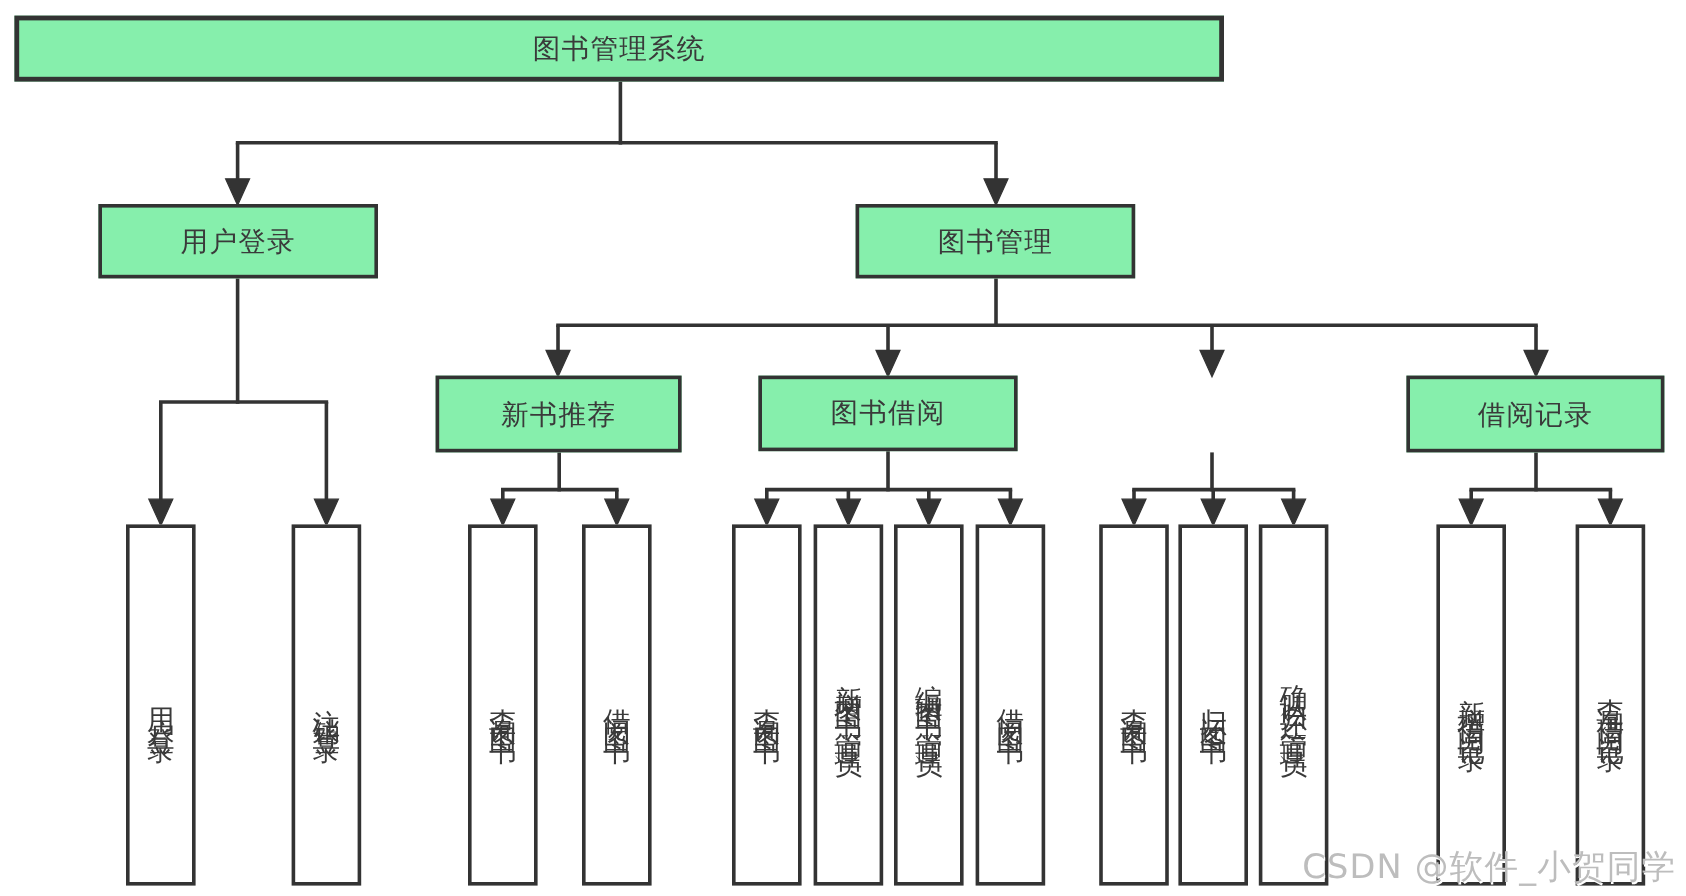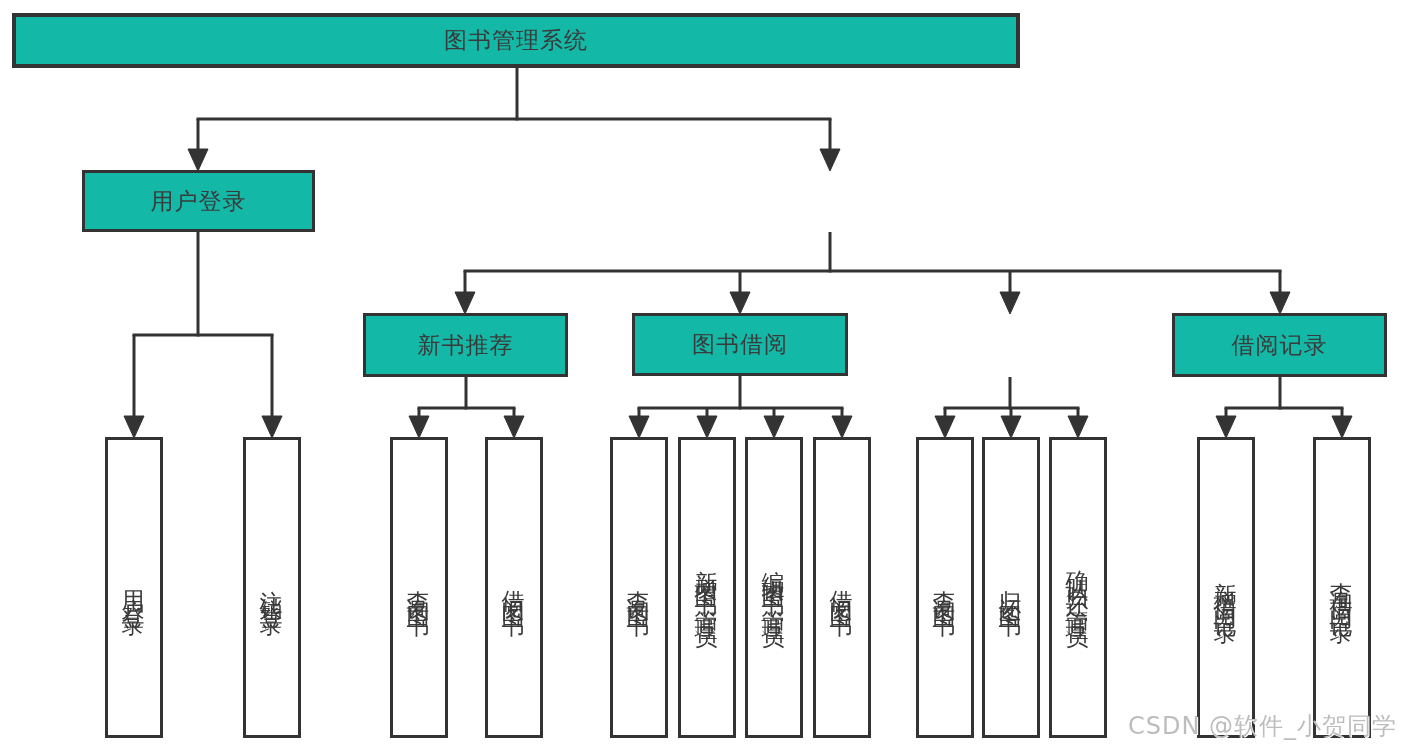--- a/index.html
+++ b/index.html
@@ -13,21 +13,21 @@
     height: 747px;
     background: var(--background, #fff);
     overflow: hidden;
   }
   svg.wires { position:absolute; left:0; top:0; width:1405px; height:747px; }
   svg.wires line { stroke: var(--line,#333); stroke-width: 3; }
   svg.wires polygon { fill: var(--line,#333); stroke: var(--line,#333); stroke-width:1; }
   .box {
     position: absolute;
     box-sizing: border-box;
-    background: #14b8a6;
+    background: #86efac;
     border: 3px solid var(--line,#333);
     display: flex;
     align-items: center;
     justify-content: center;
   }
   .box.root { border-width: 4px; }
   .box .lbl {
     font-size: 23px;
     letter-spacing: 1px;
     color: var(--text,#3a3a3a);
@@ -50,21 +50,21 @@
     text-orientation: mixed;
     font-size: 23px;
     letter-spacing: 8px;
     color: var(--text,#3a3a3a);
     white-space: nowrap;
   }
   .watermark {
     position: absolute;
     right: 8px;
     bottom: 5px;
-    font-size: 24px;
+    font-size: 28px;
     letter-spacing: 1px;
     color: var(--watermark,#bdbdbd);
     text-shadow: 1px 1px 0 #ffffff;
   }
 </style>
 </head>
 <body>
 
 <div class="canvas">
 
@@ -130,20 +130,23 @@
     <polygon points="1332,416 1352,416 1342,438"></polygon>
   </svg>
 
   <div class="box root" style="left:12px; top:13px; width:1008px; height:55px;">
     <span class="lbl">图书管理系统</span>
   </div>
 
   <div class="box" style="left:82px; top:170px; width:233px; height:62px;">
     <span class="lbl">用户登录</span>
   </div>
+  <div class="box" style="left:713px; top:170px; width:233px; height:62px;">
+    <span class="lbl">图书管理</span>
+  </div>
 
   <div class="box" style="left:632px; top:313px; width:216px; height:63px;">
     <span class="lbl">图书借阅</span>
   </div>
   <div class="box" style="left:363px; top:313px; width:205px; height:64px;">
     <span class="lbl">新书推荐</span>
   </div>
   <div class="box" style="left:1172px; top:313px; width:215px; height:64px;">
     <span class="lbl">借阅记录</span>
   </div>

